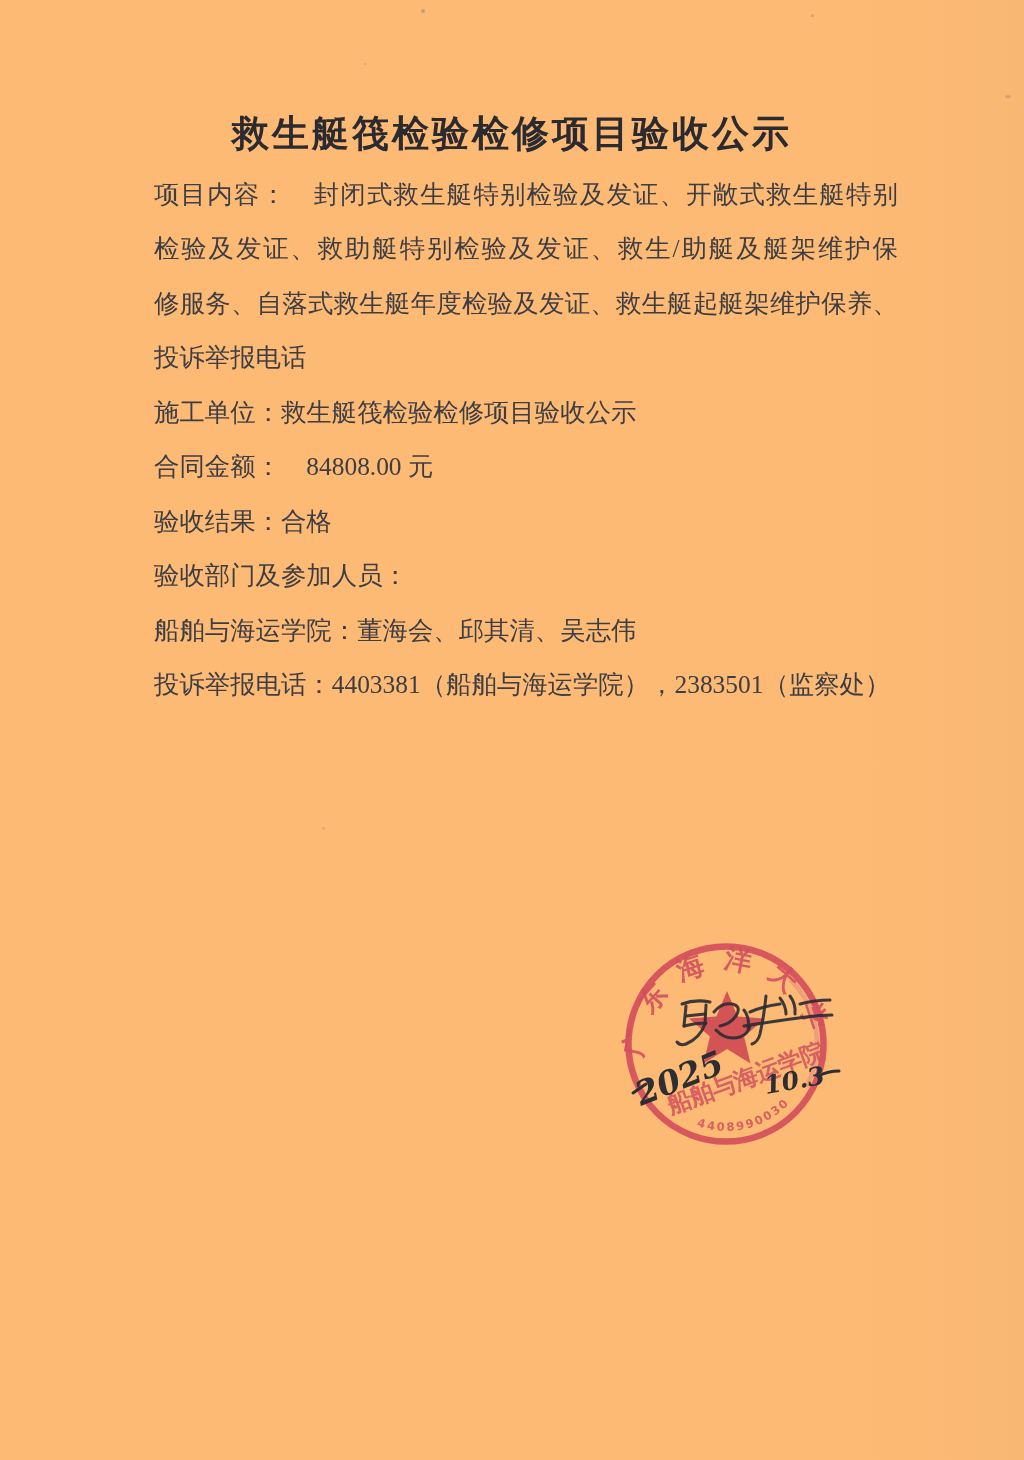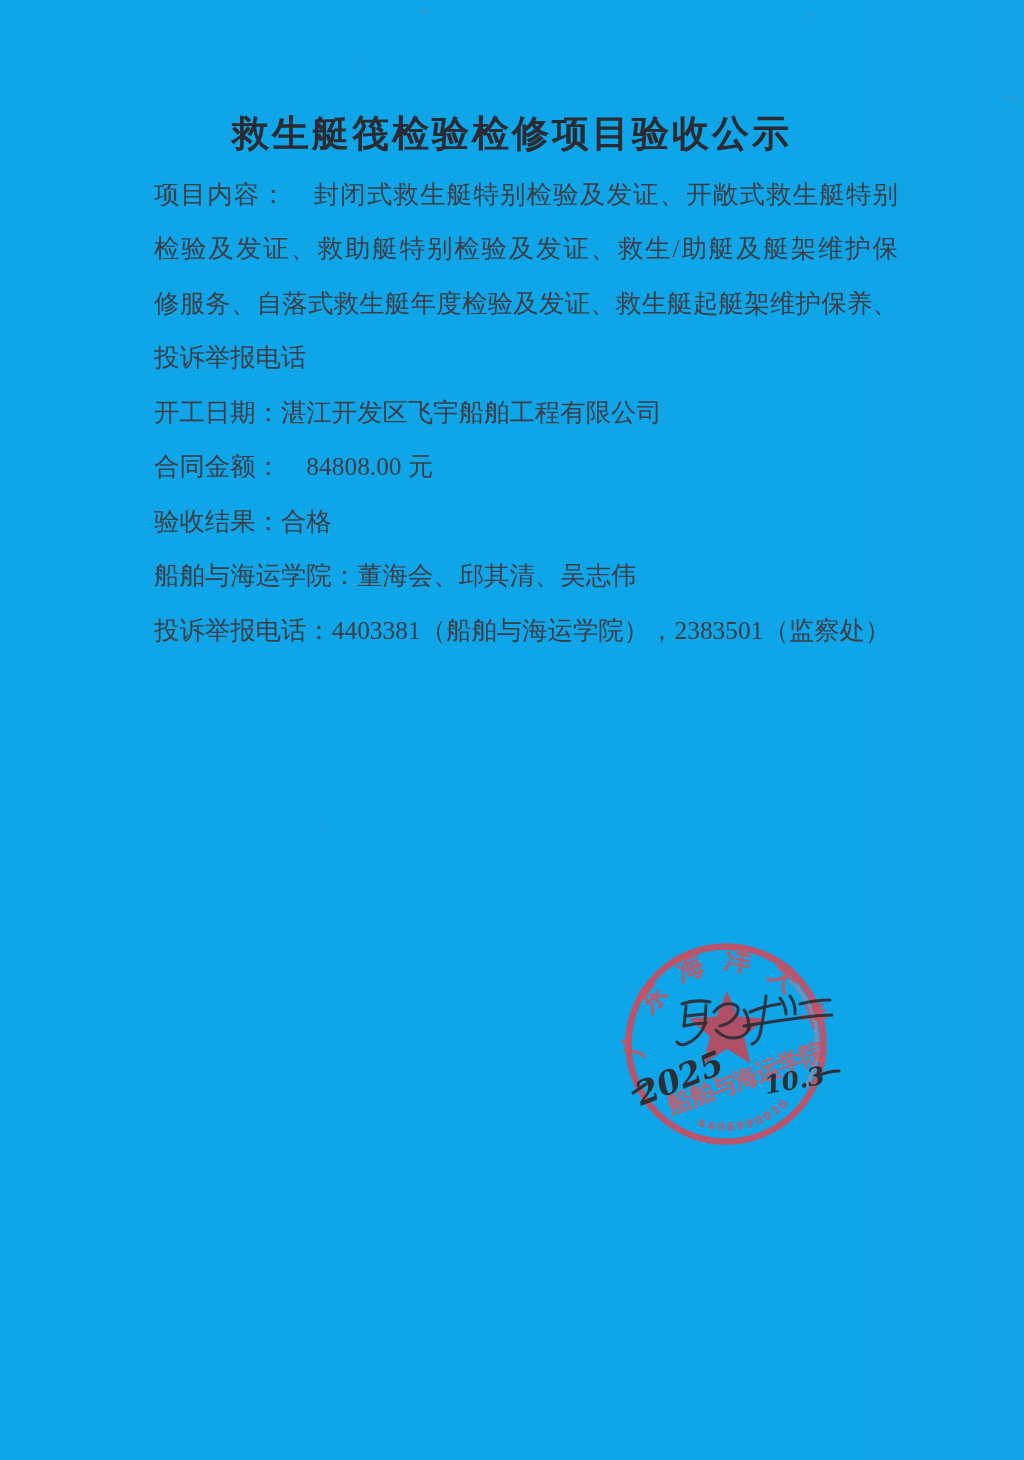--- a/index.html
+++ b/index.html
@@ -1,20 +1,20 @@
 <!DOCTYPE html>
 <html><head>
 <meta charset="utf-8">
 <style>
   html,body { margin:0; padding:0; }
   body { background:#e8e8e8; }
   .page {
     position:relative;
     width:1024px; height:1460px;
-    background:#0ea5e9;
+    background:#fdba74;
     overflow:hidden;
     font-family:"Liberation Serif","DejaVu Serif",serif;
   }
   
   .scan-shade {
     position:absolute; top:0; right:0; width:260px; height:100%;
     background:linear-gradient(to left, rgba(120,120,120,0.035), rgba(120,120,120,0) 70%);
     pointer-events:none;
   }
   .title {
@@ -49,23 +49,24 @@
 
   <div class="scan-shade"></div>
 
   <h1 class="title">救生艇筏检验检修项目验收公示</h1>
 
   <div class="content">
     <div class="line fill">项目内容：　封闭式救生艇特别检验及发证、开敞式救生艇特别</div>
     <div class="line fill">检验及发证、救助艇特别检验及发证、救生/助艇及艇架维护保</div>
     <div class="line fill">修服务、自落式救生艇年度检验及发证、救生艇起艇架维护保养、</div>
     <div class="line">投诉举报电话</div>
-    <div class="line">开工日期：湛江开发区飞宇船舶工程有限公司</div>
+    <div class="line">施工单位：救生艇筏检验检修项目验收公示</div>
     <div class="line">合同金额：　84808.00 元</div>
     <div class="line">验收结果：合格</div>
+    <div class="line">验收部门及参加人员：</div>
     <div class="line">船舶与海运学院：董海会、邱其清、吴志伟</div>
     <div class="line">投诉举报电话：4403381（船舶与海运学院），2383501（监察处）</div>
   </div>
 
   <svg class="stamp-svg" width="1024" height="1460" viewBox="0 0 1024 1460">
     <defs>
       <path id="arcTop" d="M 644.3,1058.6 A 84,84 0 0 1 808.7,1029.4" fill="none"></path>
       <path id="arcBottom" d="M 694.8,1125.2 A 87,87 0 0 0 788,1105" fill="none"></path>
     </defs>
 

